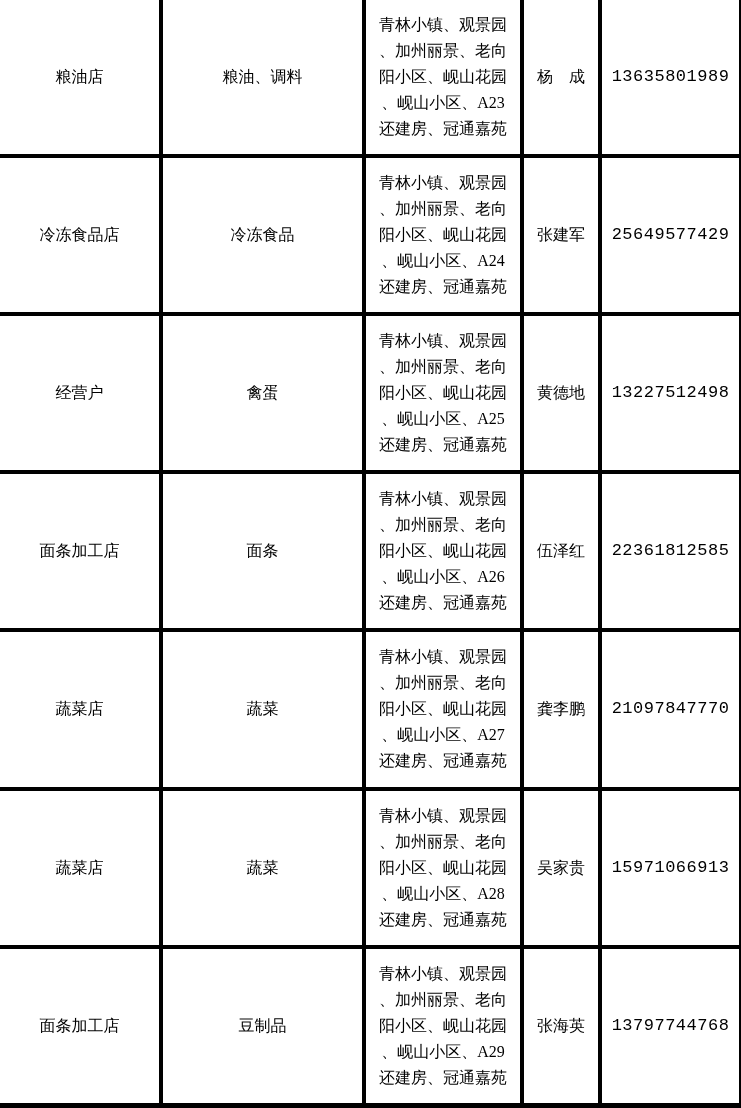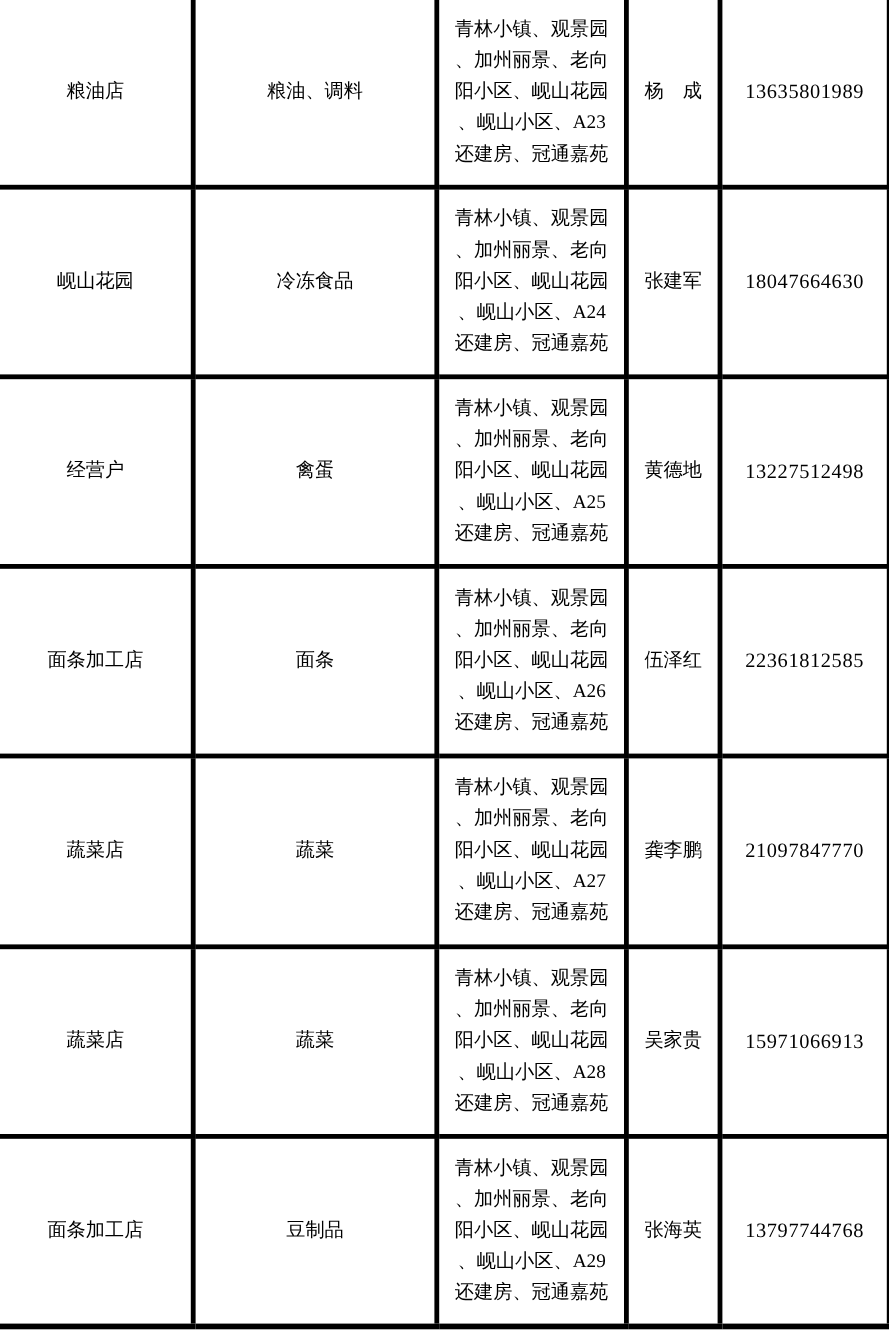--- a/index.html
+++ b/index.html
@@ -35,20 +35,21 @@
   tr:last-child td { border-bottom: 5px solid #000000; }
   td.cell-area {
     white-space: pre-line;
     font-size: 16px;
     line-height: 26px;
   }
   td.cell-phone {
     font-size: 17px;
     letter-spacing: 0.5px;
     white-space: nowrap;
+    font-family: Liberation Mono, monospace;
   }
 </style>
 </head>
 <body>
 
 <table class="store-table">
   <colgroup>
     <col style="width:161px">
     <col style="width:203px">
     <col style="width:158px">
@@ -61,29 +62,29 @@
       <td class="cell-products">粮油、调料</td>
       <td class="cell-area">青林小镇、观景园
 、加州丽景、老向
 阳小区、岘山花园
 、岘山小区、A23
 还建房、冠通嘉苑</td>
       <td class="cell-contact">杨　成</td>
       <td class="cell-phone">13635801989</td>
     </tr>
     <tr>
-      <td class="cell-store">岘山花园</td>
+      <td class="cell-store">冷冻食品店</td>
       <td class="cell-products">冷冻食品</td>
       <td class="cell-area">青林小镇、观景园
 、加州丽景、老向
 阳小区、岘山花园
 、岘山小区、A24
 还建房、冠通嘉苑</td>
       <td class="cell-contact">张建军</td>
-      <td class="cell-phone">18047664630</td>
+      <td class="cell-phone">25649577429</td>
     </tr>
     <tr>
       <td class="cell-store">经营户</td>
       <td class="cell-products">禽蛋</td>
       <td class="cell-area">青林小镇、观景园
 、加州丽景、老向
 阳小区、岘山花园
 、岘山小区、A25
 还建房、冠通嘉苑</td>
       <td class="cell-contact">黄德地</td>

